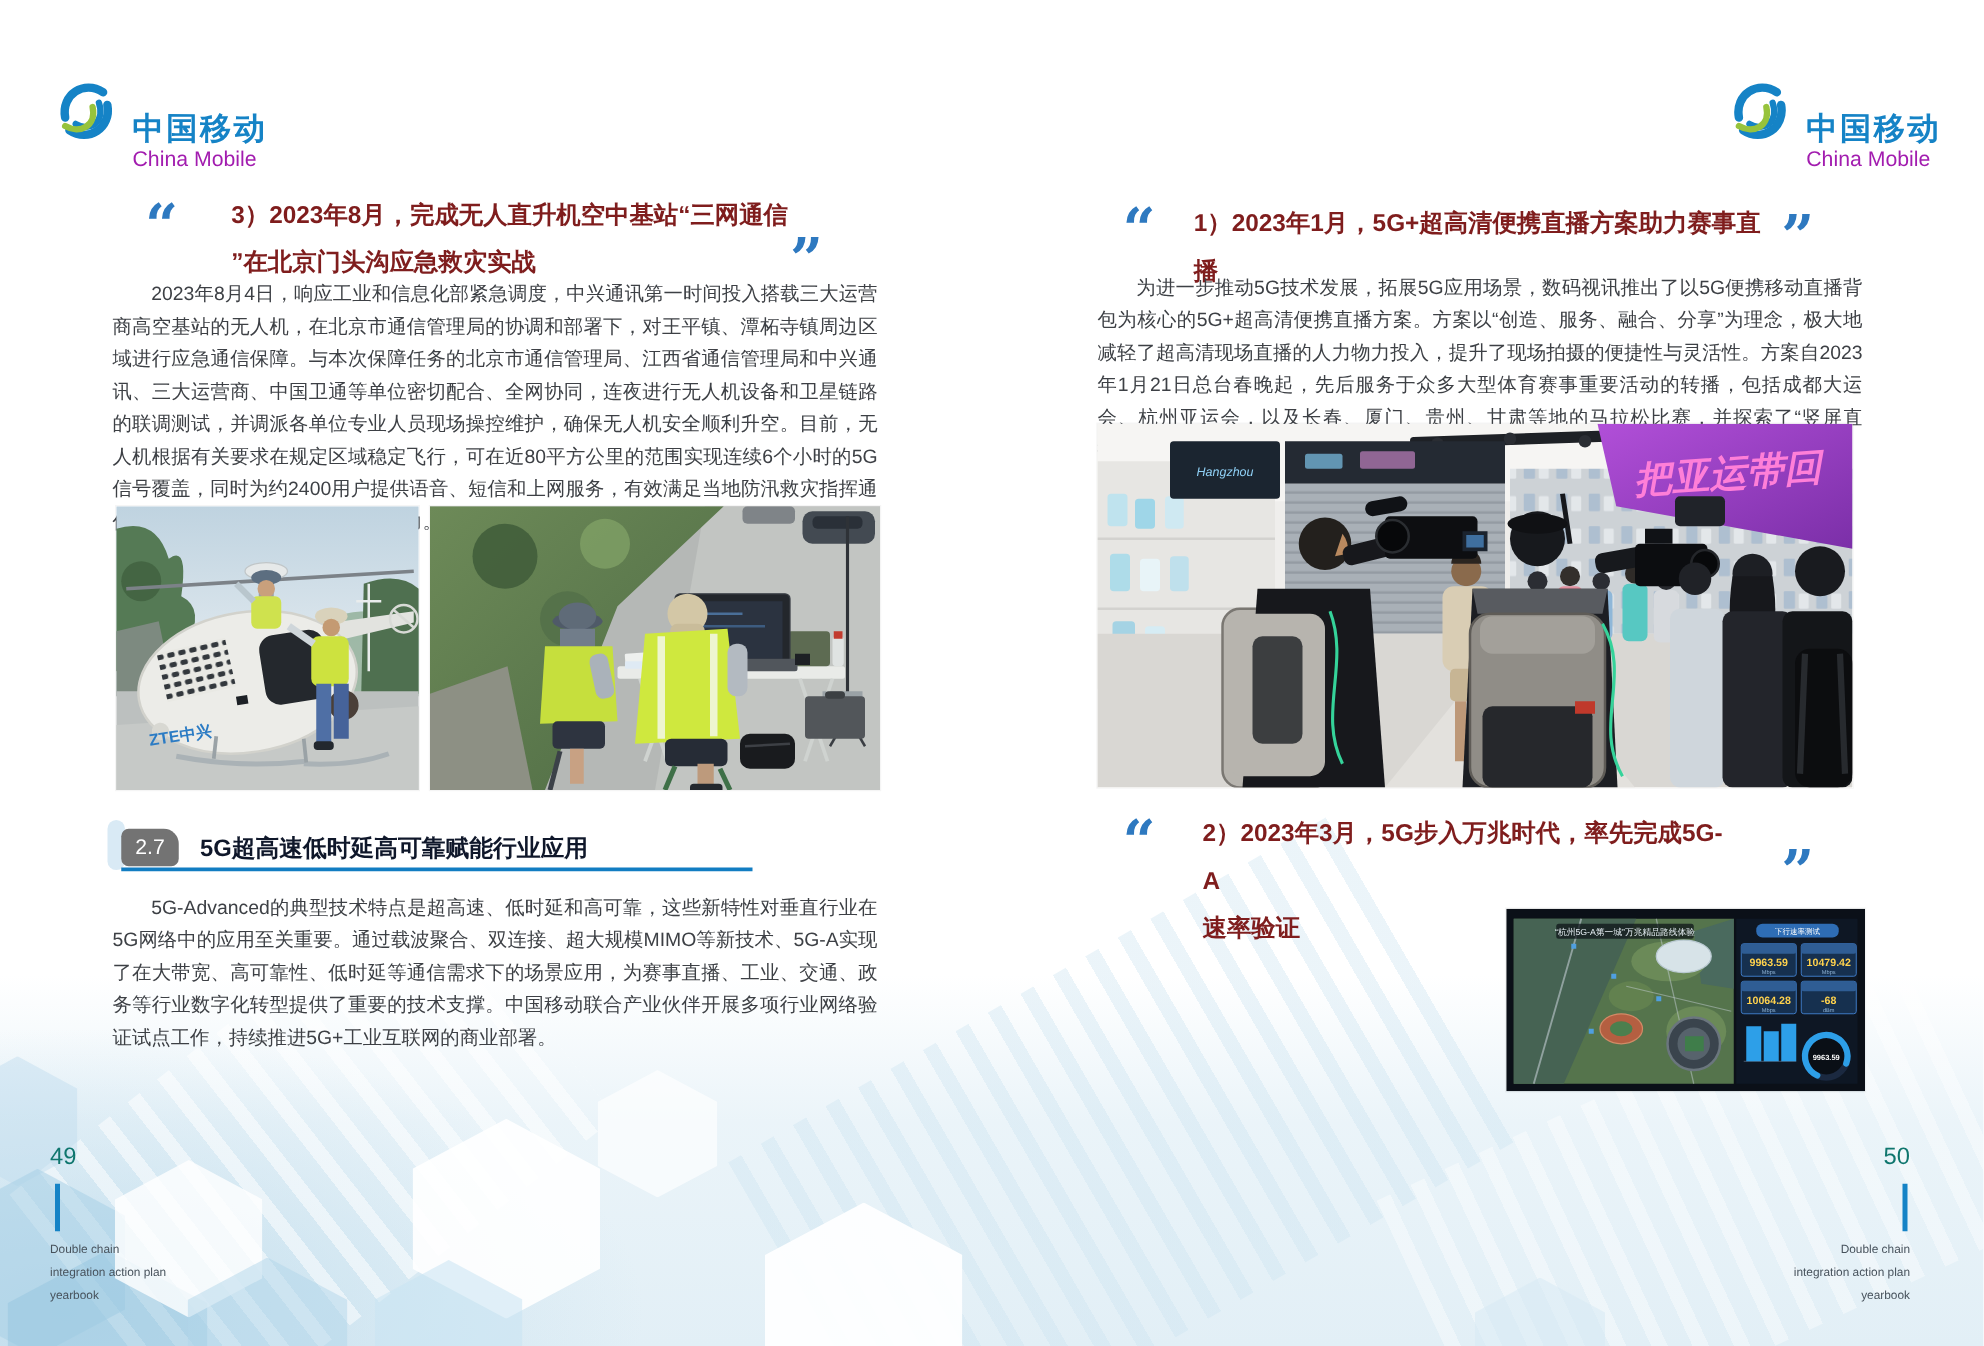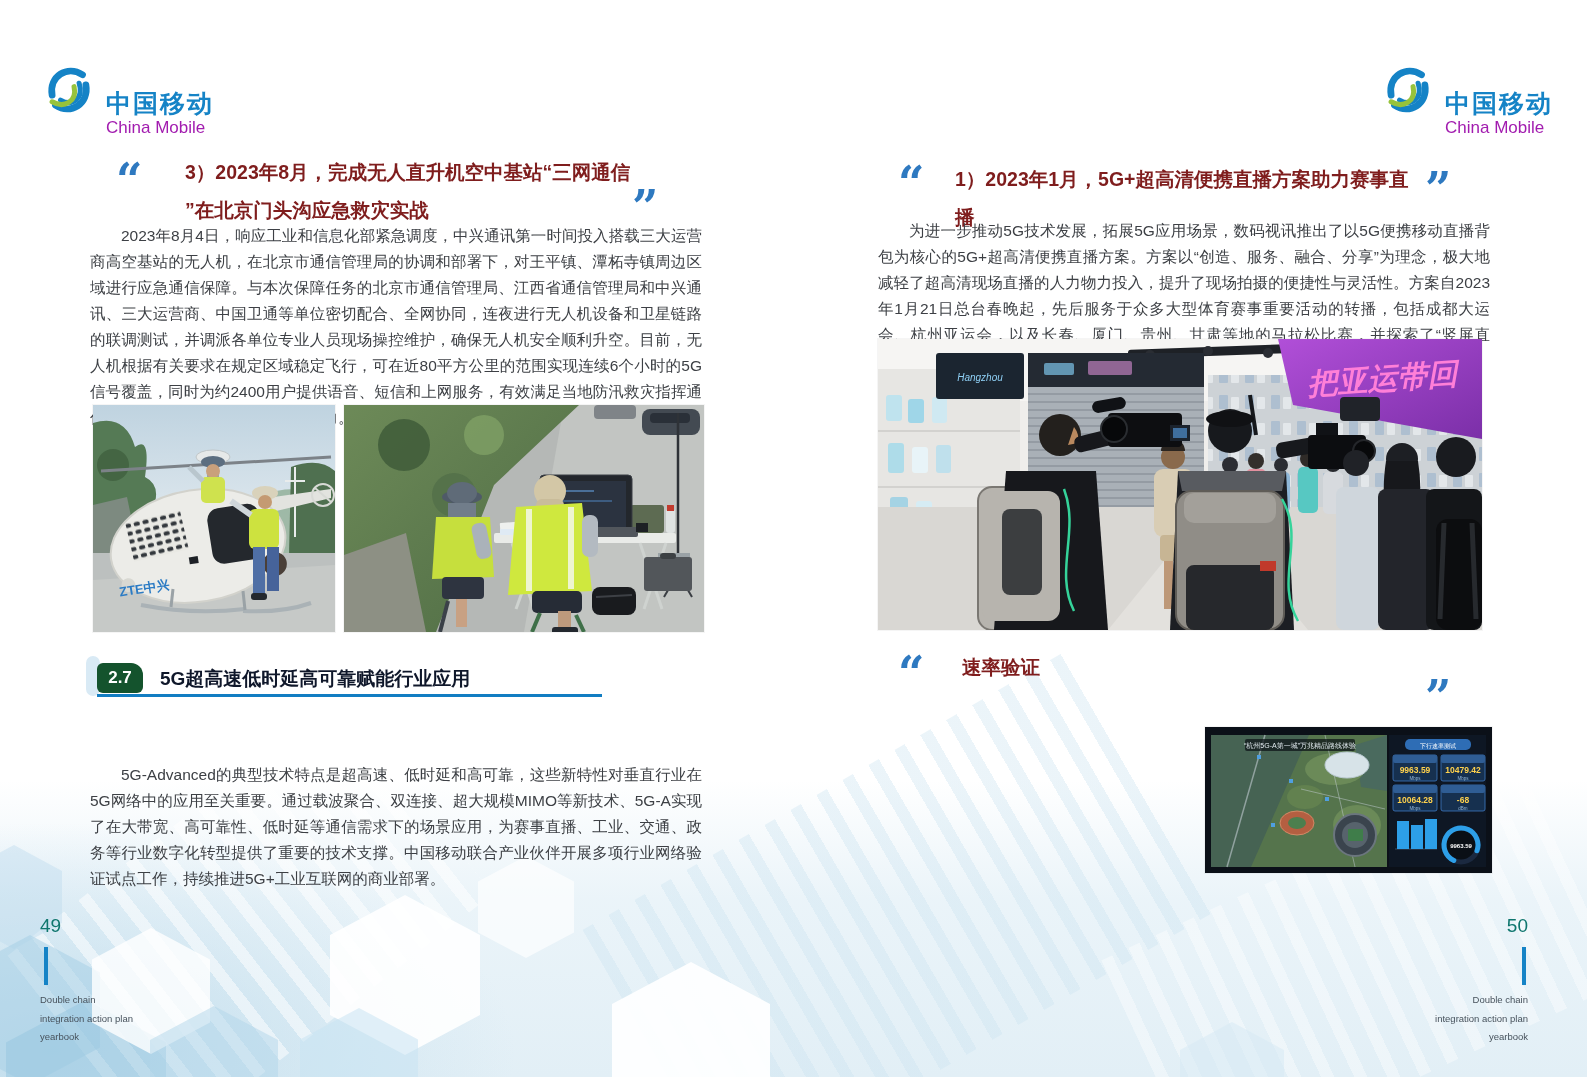--- a/index.html
+++ b/index.html
@@ -19,21 +19,21 @@
   .logo-txt .cn{font-size:25px;font-weight:700;color:#1583c6;letter-spacing:2px;line-height:1.1;margin-top:44px;}
   .logo-txt .en{font-size:17px;color:#a21caf;line-height:1.15;}
   
   .q{font-family:"DejaVu Serif",serif;font-weight:700;color:#2e79c0;font-size:46px;line-height:1;}
   .hq{font-weight:700;color:#7f1d1d;font-size:19.5px;line-height:38px;}
   
   .body-p{font-size:15.5px;line-height:26px;color:#3d4045;text-align:justify;text-indent:2em;margin:0;}
   .body-p.narrow{font-size:15px;line-height:23px;}
   
   .sec-tab{background:#d9eaf5;border-radius:7px;}
-  .sec-badge{background:#14532d;color:#fff;font-weight:700;font-size:17px;
+  .sec-badge{background:#737373;color:#fff;font-weight:400;font-size:17px;
              border-radius:6px 12px 6px 6px;display:flex;align-items:center;justify-content:center;}
   .sec-title{color:#0f172a;font-weight:700;font-size:19px;}
   .sec-line{background:#127dc2;}
   
   .pagenum{font-size:19px;color:#0f766e;}
   .fbar{width:4px;height:38px;background:#1583c6;}
   .flines{font-size:9.5px;color:#47525c;line-height:1.95;}
   .photo{box-shadow:0 0 0 1px rgba(0,0,0,0.04);}
 </style>
 </head>
@@ -228,21 +228,21 @@
       <rect x="248" y="182" width="44" height="28" rx="8" fill="#191b1e"></rect>
       <line x1="252" y1="192" x2="288" y2="190" stroke="#3d4045" stroke-width="2"></line>
     </svg>
   </div>
 
   <div class="abs sec-tab" style="left:86px;top:656px;width:14px;height:40px;"></div>
   <div class="abs sec-badge" style="left:97px;top:663px;width:46px;height:30px;">2.7</div>
   <div class="abs sec-title" style="left:160px;top:666px;">5G超高速低时延高可靠赋能行业应用</div>
   <div class="abs sec-line" style="left:97px;top:694px;width:505px;height:2.5px;"></div>
 
-  <p class="abs body-p" style="left:90px;top:714px;width:612px;margin-top:48px;">5G-Advanced的典型技术特点是超高速、低时延和高可靠，这些新特性对垂直行业在5G网络中的应用至关重要。通过载波聚合、双连接、超大规模MIMO等新技术、5G-A实现了在大带宽、高可靠性、低时延等通信需求下的场景应用，为赛事直播、工业、交通、政务等行业数字化转型提供了重要的技术支撑。中国移动联合产业伙伴开展多项行业网络验证试点工作，持续推进5G+工业互联网的商业部署。</p>
+  <p class="abs body-p" style="left:90px;top:714px;width:612px;">5G-Advanced的典型技术特点是超高速、低时延和高可靠，这些新特性对垂直行业在5G网络中的应用至关重要。通过载波聚合、双连接、超大规模MIMO等新技术、5G-A实现了在大带宽、高可靠性、低时延等通信需求下的场景应用，为赛事直播、工业、交通、政务等行业数字化转型提供了重要的技术支撑。中国移动联合产业伙伴开展多项行业网络验证试点工作，持续推进5G+工业互联网的商业部署。</p>
 
   <div class="abs pagenum" style="left:40px;top:915px;">49</div>
   <div class="abs fbar" style="left:44px;top:947px;"></div>
   <div class="abs flines" style="left:40px;top:991px;">
     <div>Double chain</div>
     <div>integration action plan</div>
     <div>yearbook</div>
   </div>
 
   <span class="abs q" style="left:898px;top:160px;">“</span>
@@ -361,20 +361,21 @@
         <rect x="548" y="150" width="56" height="141" rx="8" fill="#141619"></rect>
         <rect x="558" y="180" width="46" height="111" rx="12" fill="#0c0d0f"></rect>
         <line x1="566" y1="184" x2="562" y2="280" stroke="#272a2e" stroke-width="5"></line>
         <line x1="594" y1="184" x2="598" y2="280" stroke="#272a2e" stroke-width="5"></line>
       </g>
     </svg>
   </div>
 
   <span class="abs q" style="left:898px;top:650px;">“</span>
   <div class="abs hq" style="left:962px;top:648px;width:430px;">
+    <div>2）2023年3月，5G步入万兆时代，率先完成5G-A</div>
     <div>速率验证</div>
   </div>
   <span class="abs q" style="left:1425px;top:674px;">”</span>
 
 
   <div class="abs photo" style="left:1205px;top:727px;width:287px;height:146px;">
     <svg width="287" height="146" viewBox="0 0 287 146">
       <rect width="287" height="146" fill="#0b1018"></rect>
       <g>
         <rect x="6" y="8" width="176" height="132" fill="#55744c"></rect>

